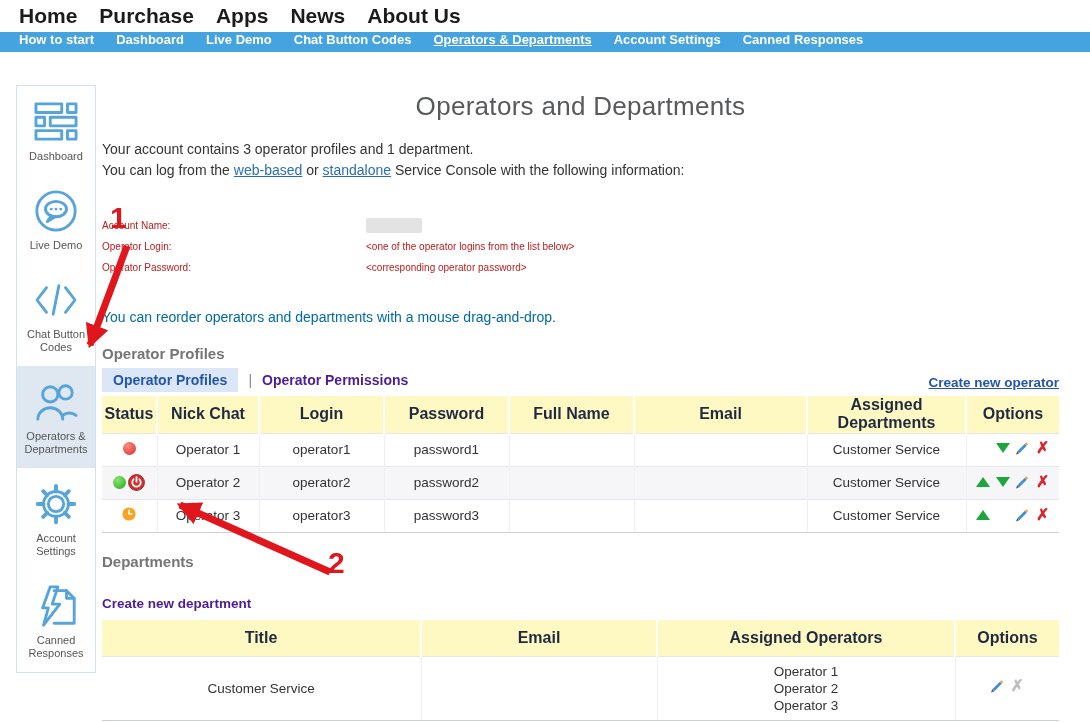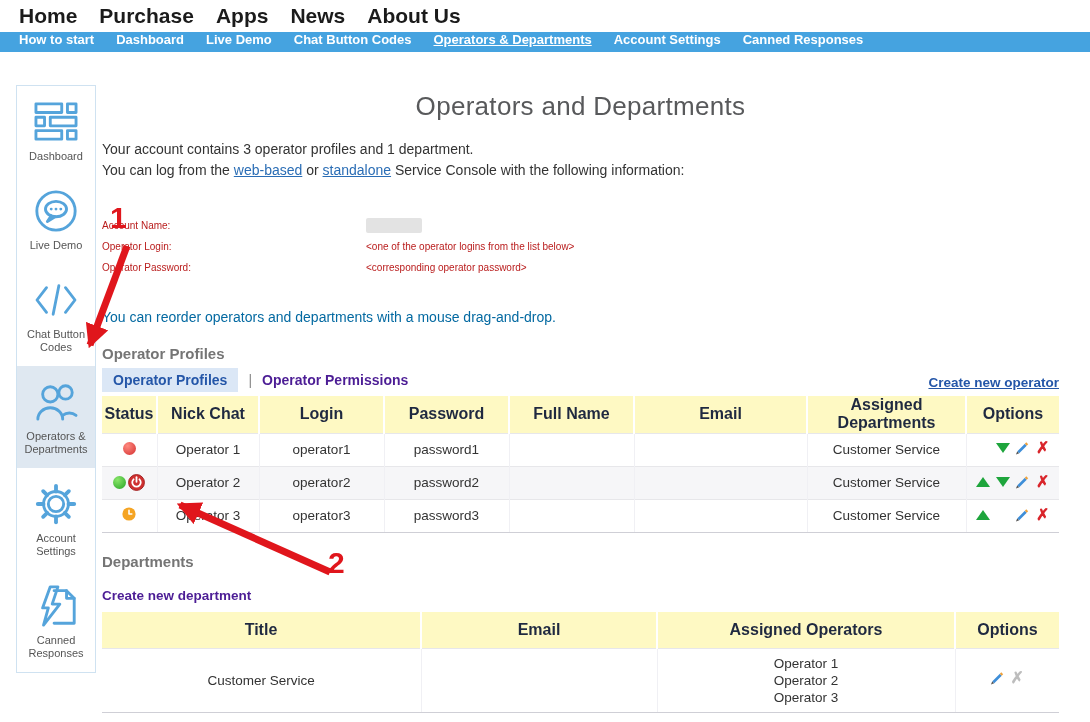--- a/index.html
+++ b/index.html
@@ -334,21 +334,21 @@
               <span class="slot">
                   <span class="x-del">✗</span>
                 </span>
             </span>
           </td>
         </tr>
       </tbody>
     </table>
 
     <h2 class="sec" style="">Departments</h2>
-    <div style="margin-top:16px">
+    <div style="margin-top:24px">
       <a class="tab-link" style="font-size:13.5px">Create new department</a>
     </div>
 
     <table style="margin-top:8px">
       <colgroup>
         <col style="width:319px">
           <col style="width:236px">
           <col style="width:298px">
           <col style="width:104px">
       </colgroup>

